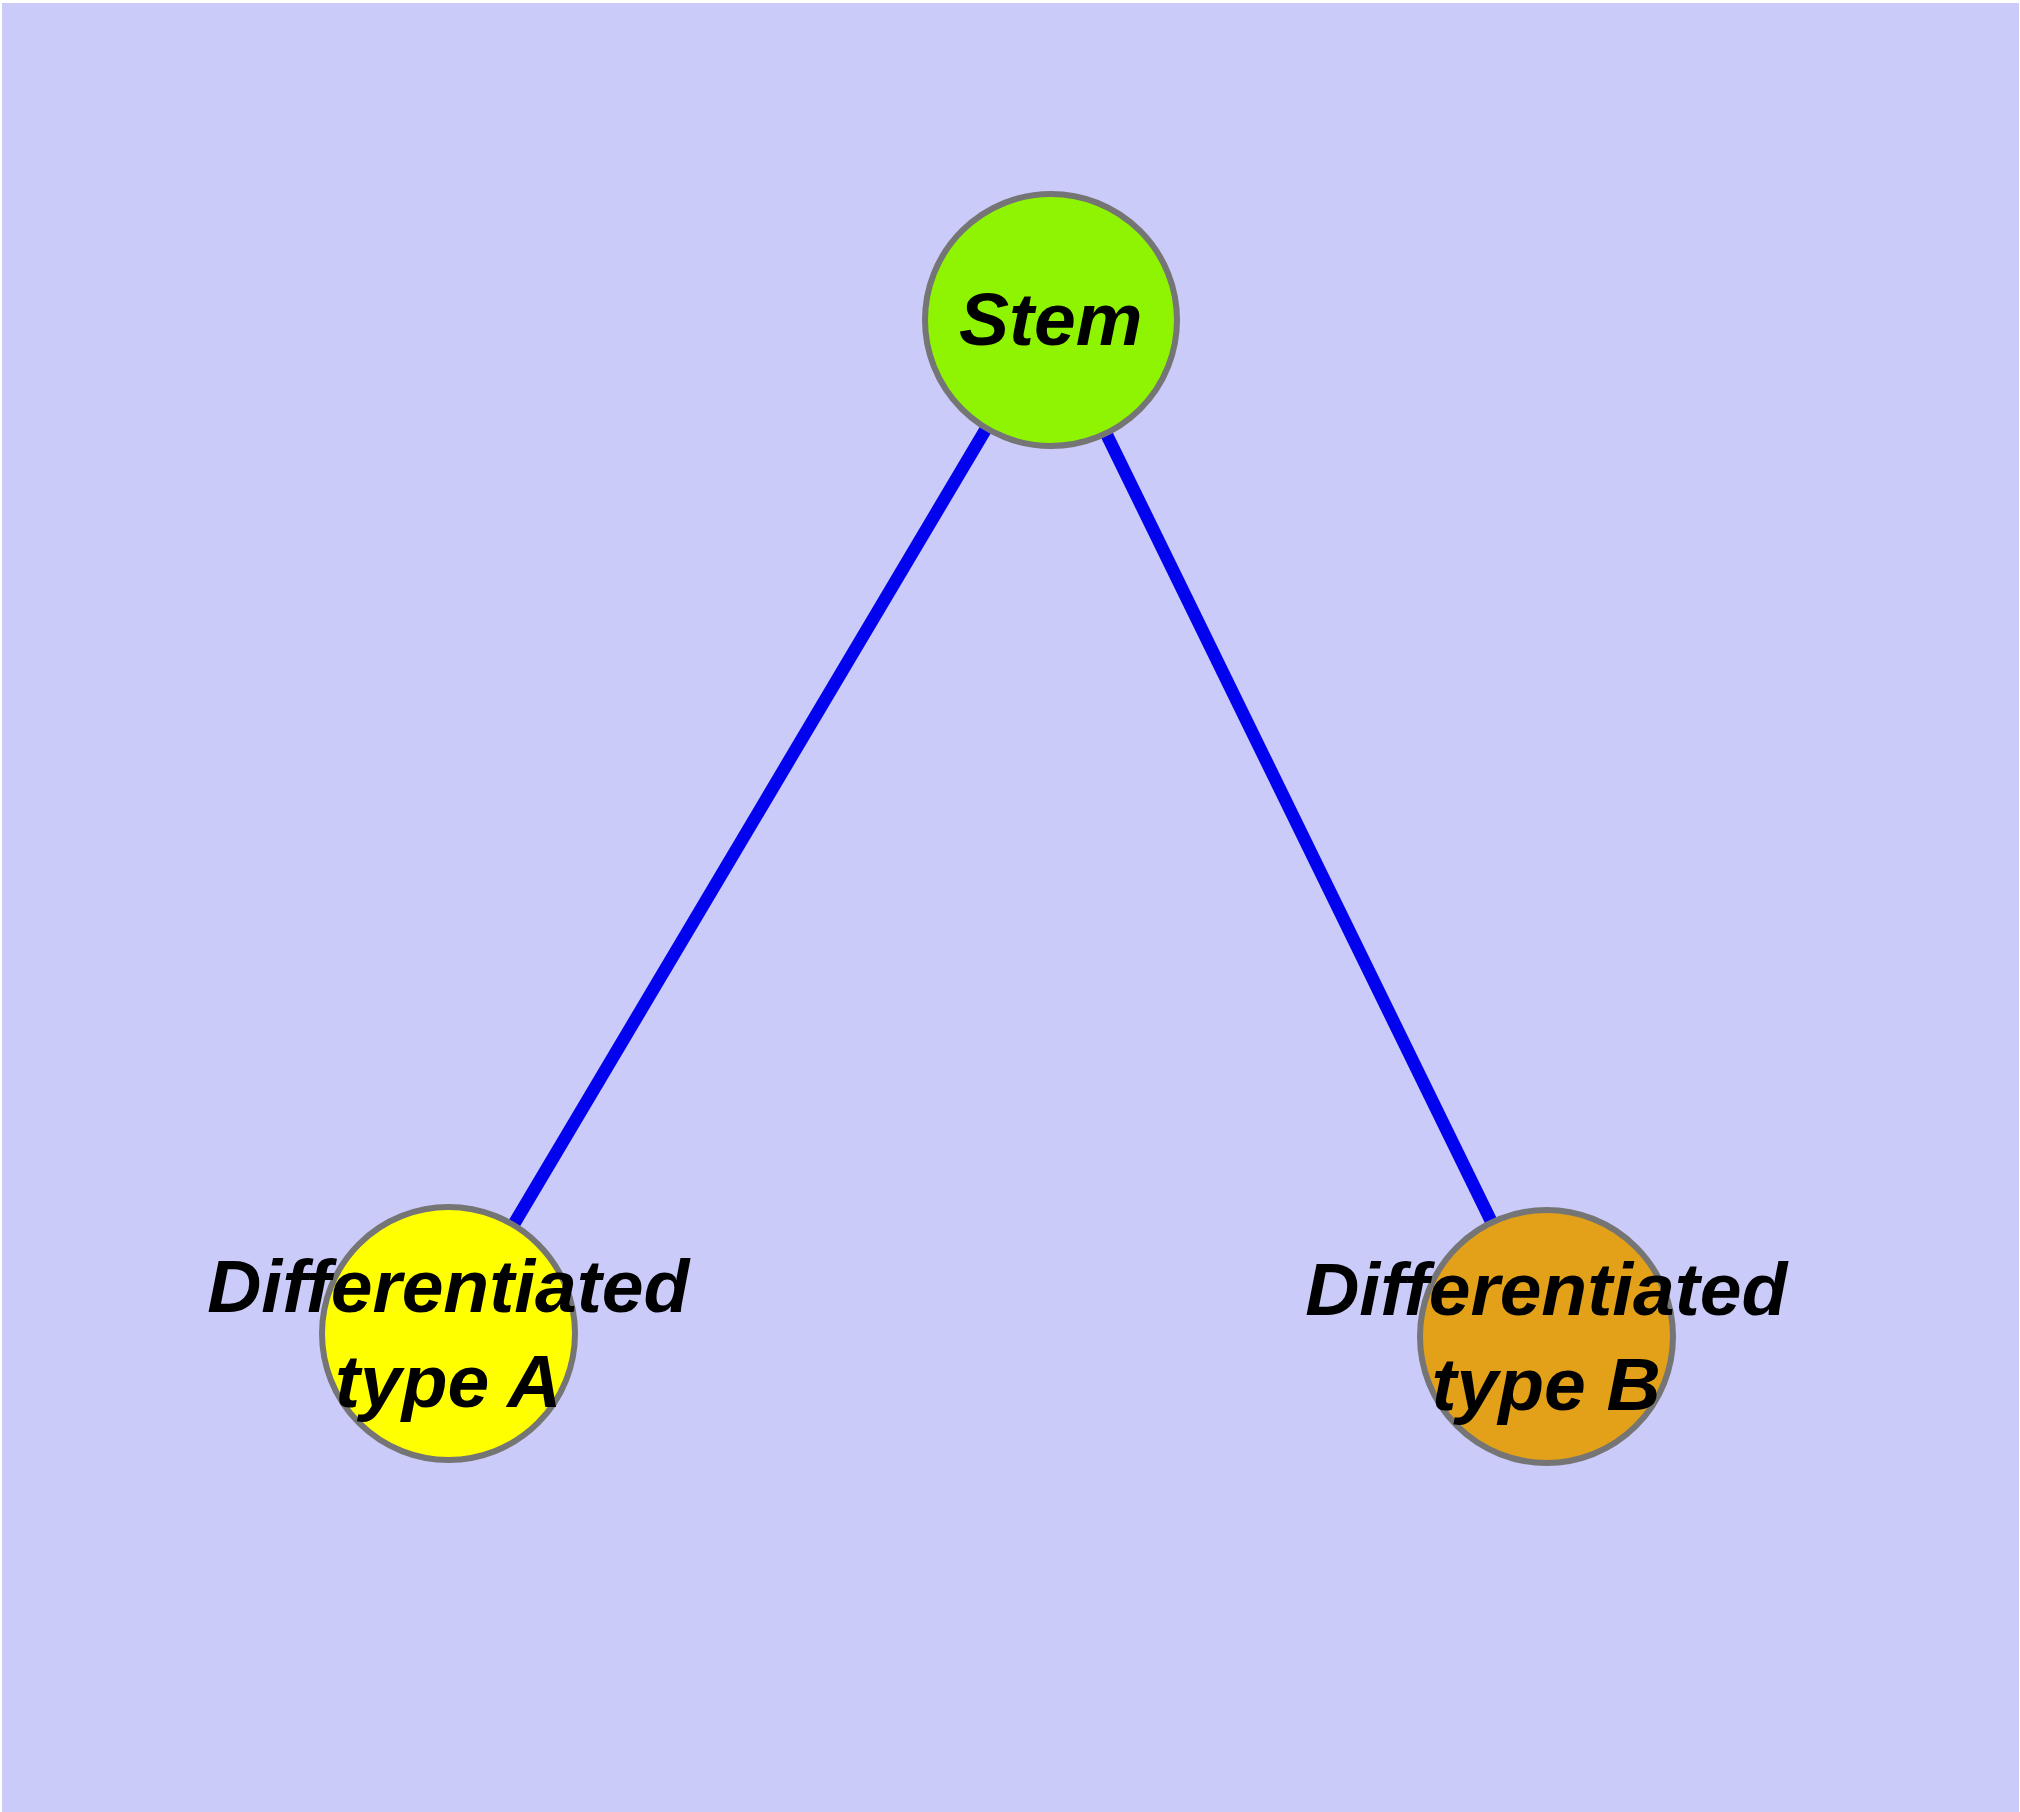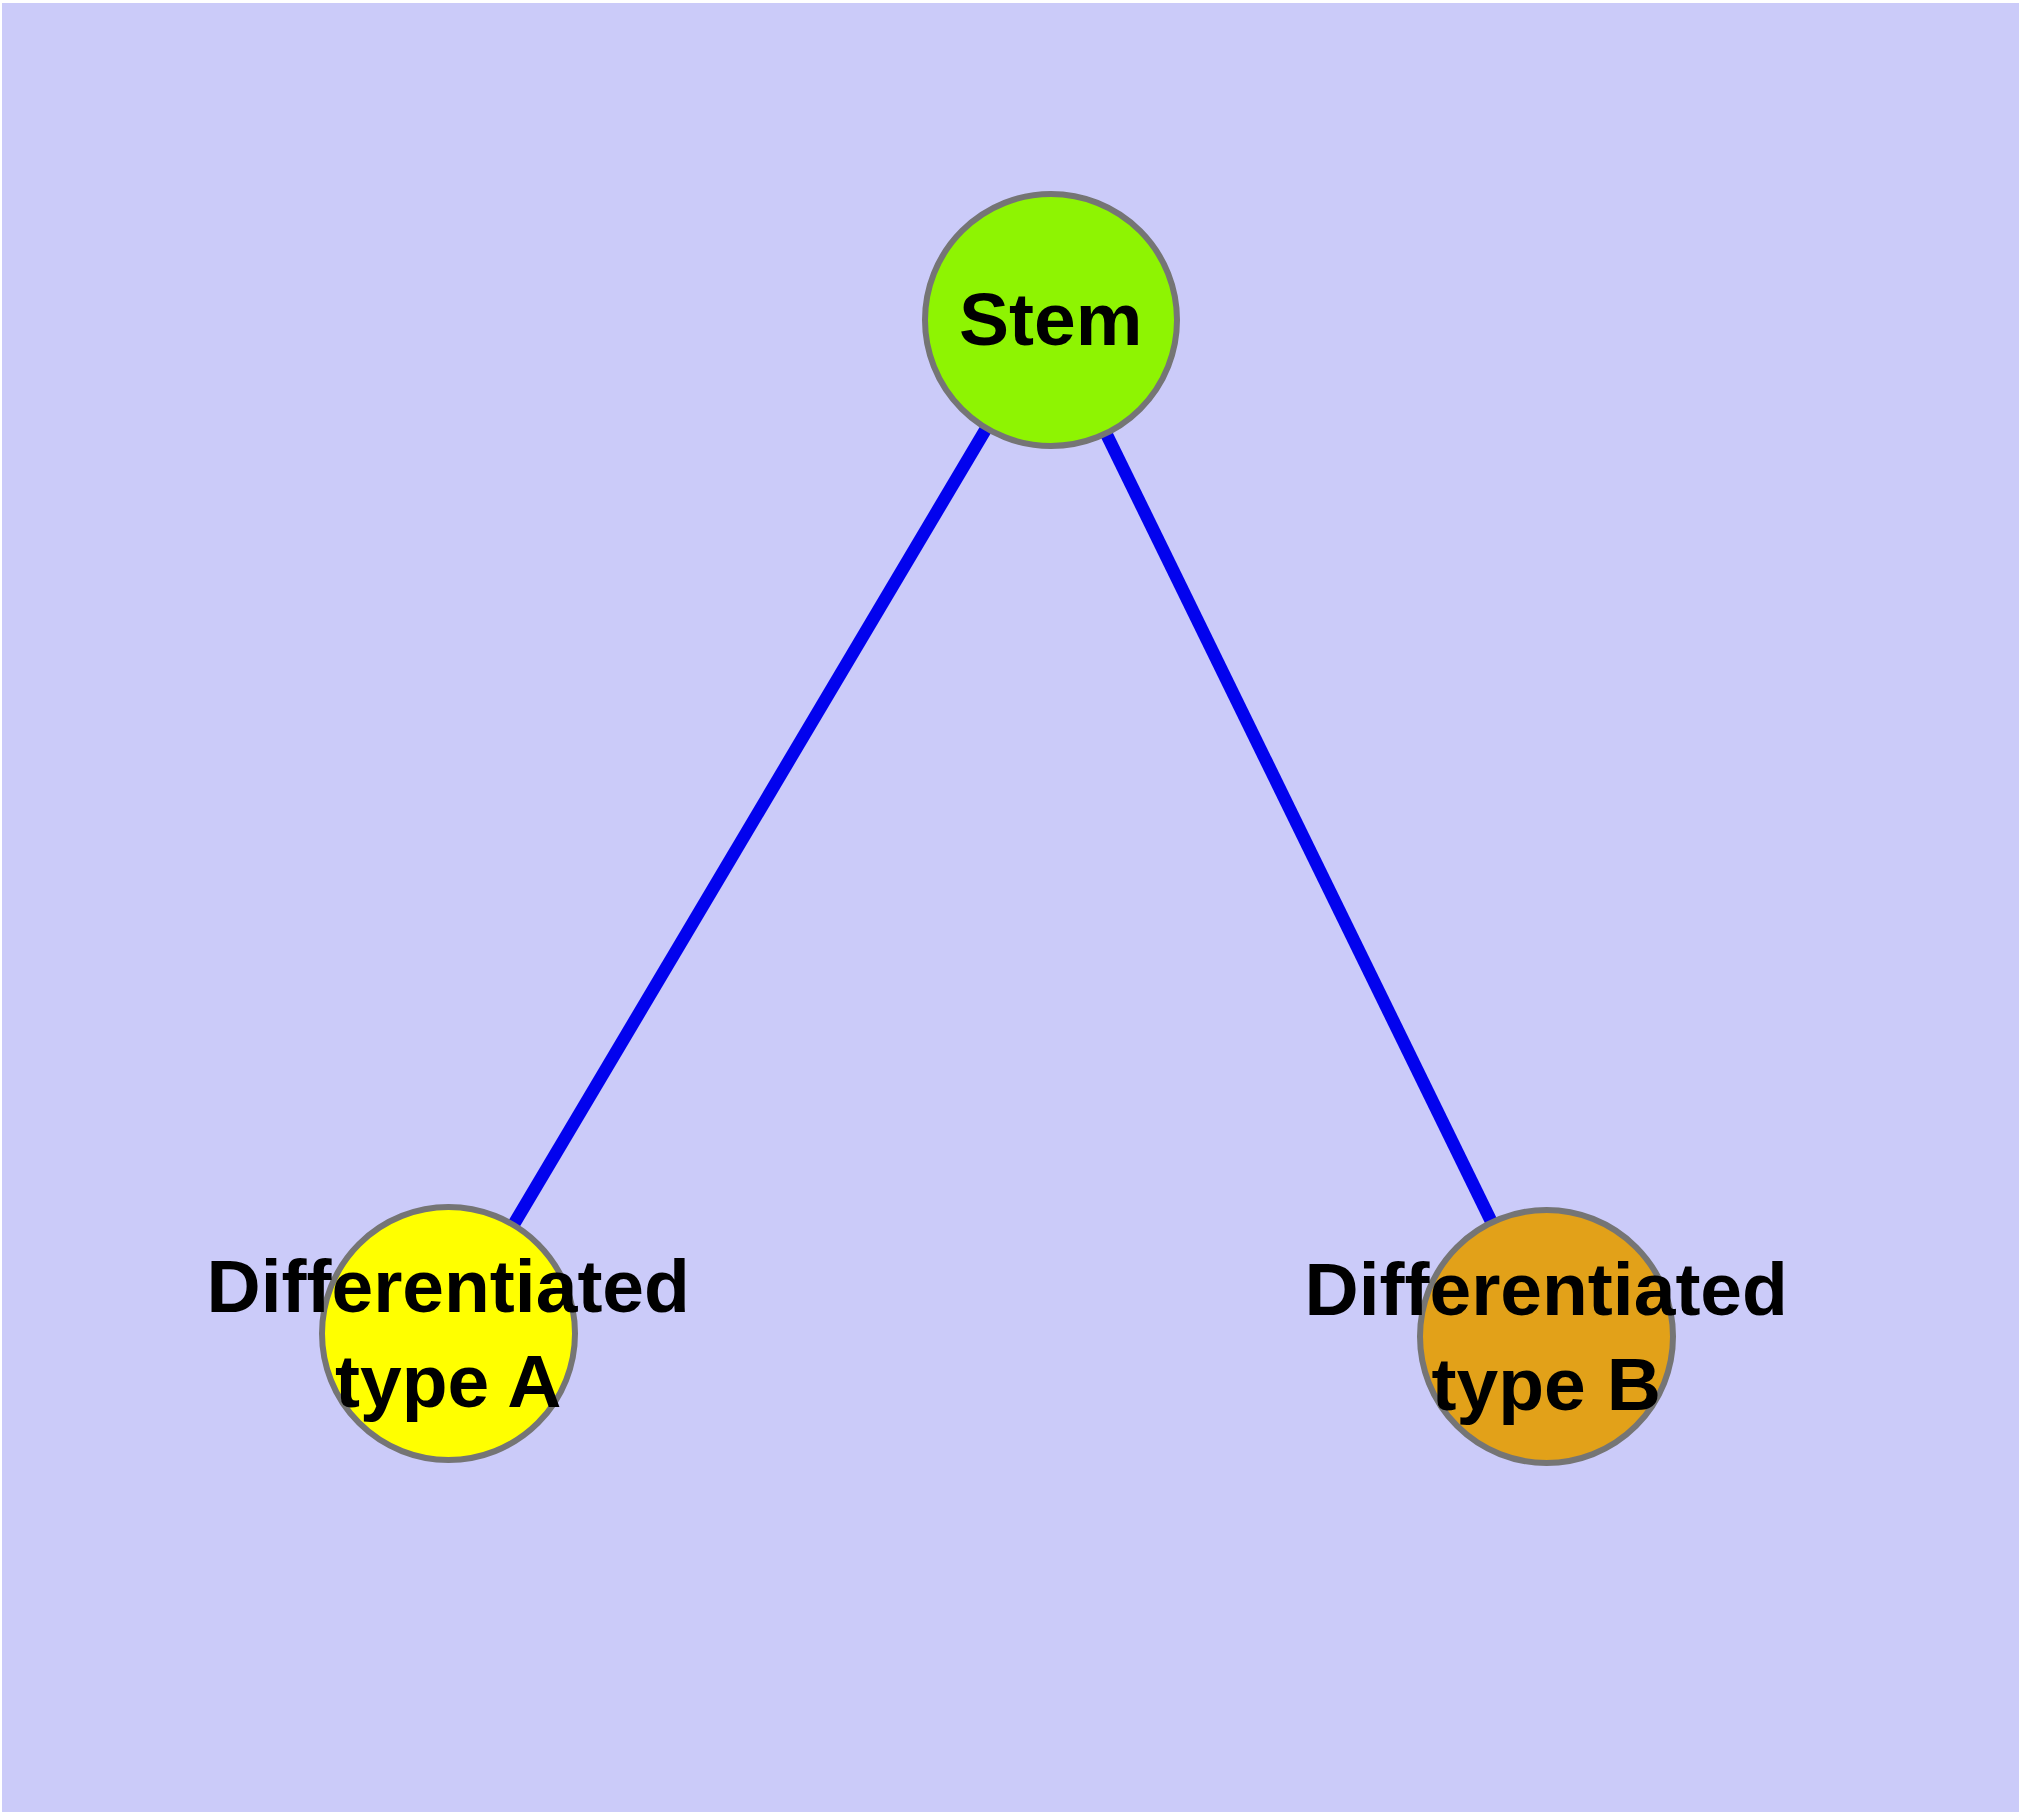--- a/index.html
+++ b/index.html
@@ -45,21 +45,21 @@
     line-height: 1.27;
     letter-spacing: 0px;
     color: #000000;
     white-space: pre;
     text-align: center;
   }
 </style>
 </head>
 <body>
 
-<div id="stage" style="background: rgb(255, 255, 255);">
+<div id="stage" style="background: rgb(255, 255, 255); font-style: italic;">
   <div id="plot" style="background: rgb(203, 203, 249);">
 
     <svg id="edges" xmlns="http://www.w3.org/2000/svg" viewBox="0 0 2380 2134" width="2017" height="1809">
       <line x1="1237" y1="374" x2="527" y2="1570" stroke="#0202EE" stroke-width="15"></line>
       <line x1="1237" y1="374" x2="1823" y2="1573" stroke="#0202EE" stroke-width="15"></line>
     </svg>
 
     <div class="node" style="left: 920px; top: 188px; width: 258px; height: 258px; background: rgb(142, 244, 2); border: 6px solid rgb(117, 117, 117);">
       <span class="node-label" style="color: rgb(0, 0, 0);">Stem</span>
     </div>

